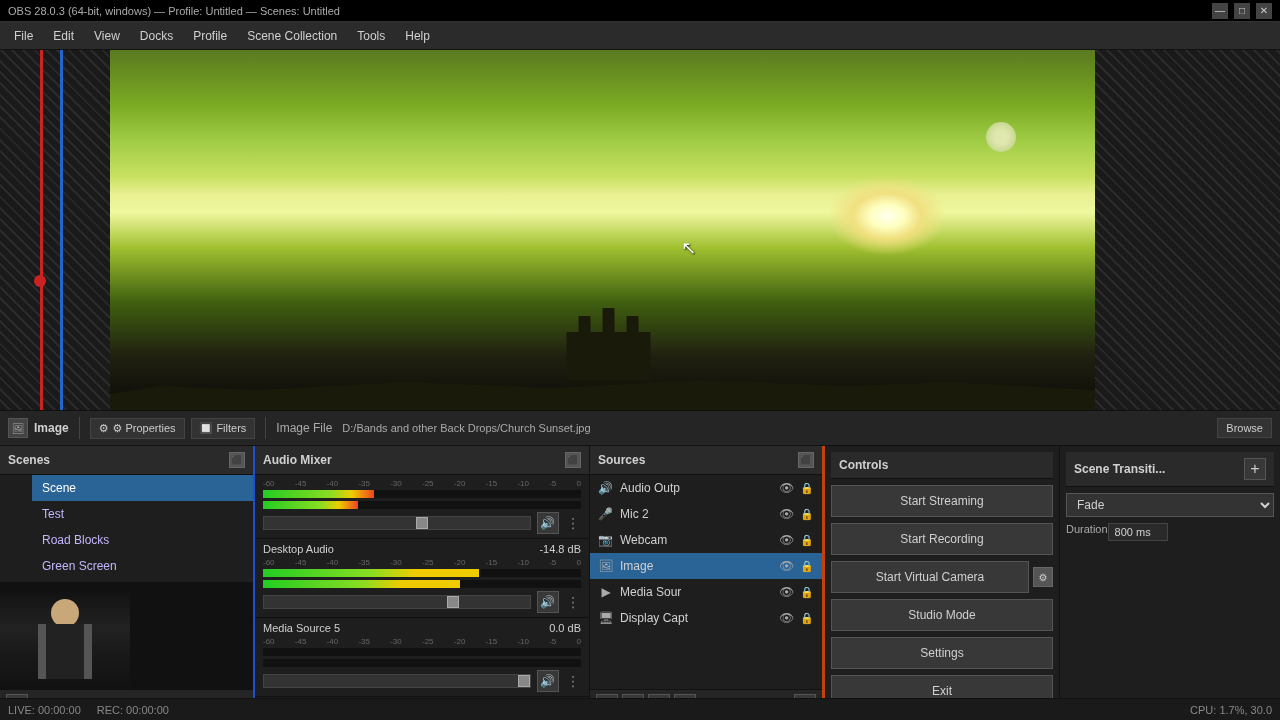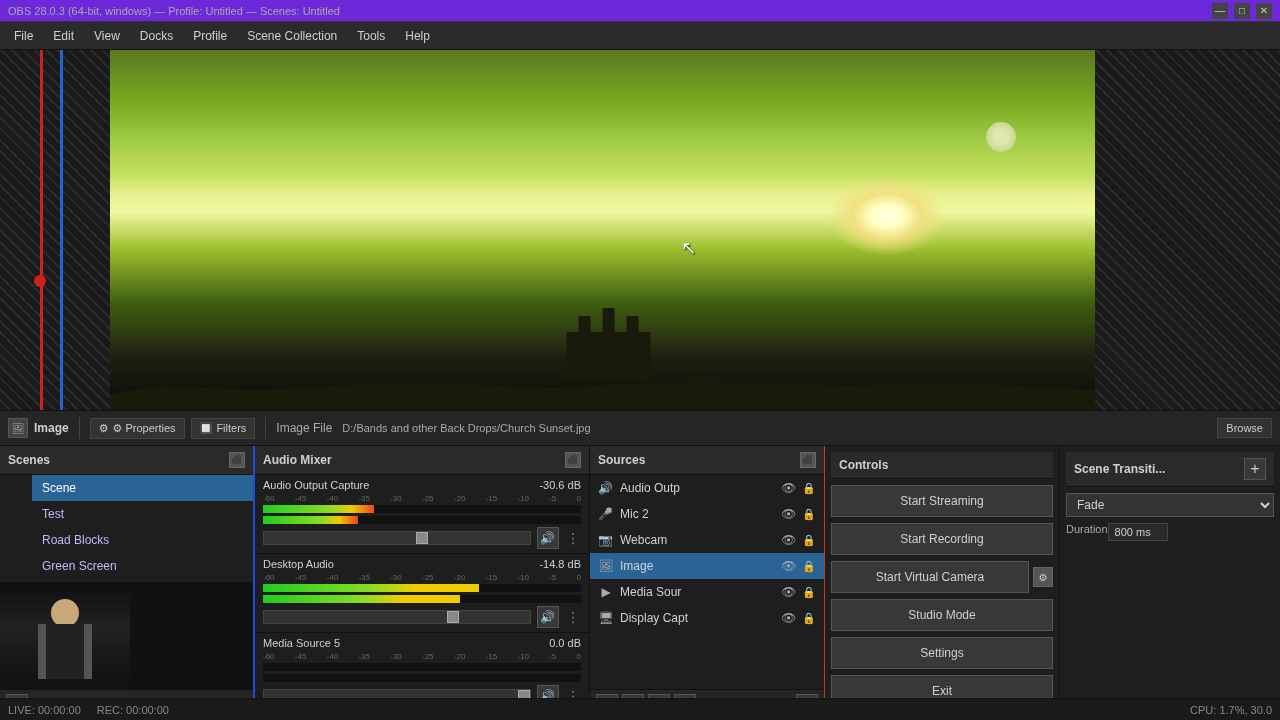--- a/index.html
+++ b/index.html
@@ -9,21 +9,21 @@
       font-family: 'Segoe UI', Arial, sans-serif;
       font-size: 12px;
       width: 1280px;
       height: 720px;
       overflow: hidden;
       user-select: none;
     }
 
     
     #titlebar {
-      background: #6d28d9;
+      background: #000000;
       height: 22px;
       display: flex;
       align-items: center;
       padding: 0 8px;
       font-size: 11px;
       color: #aaa;
       border-bottom: 1px solid #333;
     }
     #titlebar .title { flex: 1; }
     #titlebar .win-controls { display: flex; gap: 6px; }
@@ -325,21 +325,21 @@
     .kebab-btn {
       width: 16px; height: 22px;
       background: transparent; border: none;
       color: #888; cursor: pointer; font-size: 14px;
       display: flex; align-items: center; justify-content: center;
     }
 
     
     #sources-panel {
       width: 235px;
-      border-right: 1px solid #c2410c;
+      border-right: 3px solid #c2410c;
       display: flex;
       flex-direction: column;
     }
     .source-item {
       display: flex; align-items: center; gap: 6px;
       padding: 5px 8px;
       cursor: pointer;
       color: #d0d0d0;
       font-size: 12px;
     }
@@ -595,24 +595,20 @@
       </div>
     </div>
 
     <div id="audio-panel">
       <div class="panel-header">
         <span>Audio Mixer</span>
         <div class="panel-header-icon">⬛</div>
       </div>
 
       <div class="audio-channel">
-        <div class="audio-ch-header">
-          <span class="ch-name">Audio Output Capture</span>
-          <span class="ch-db">-30.6 dB</span>
-        </div>
         <div class="meter-scale">
           <span>-60</span>
             <span>-45</span>
             <span>-40</span>
             <span>-35</span>
             <span>-30</span>
             <span>-25</span>
             <span>-20</span>
             <span>-15</span>
             <span>-10</span>

